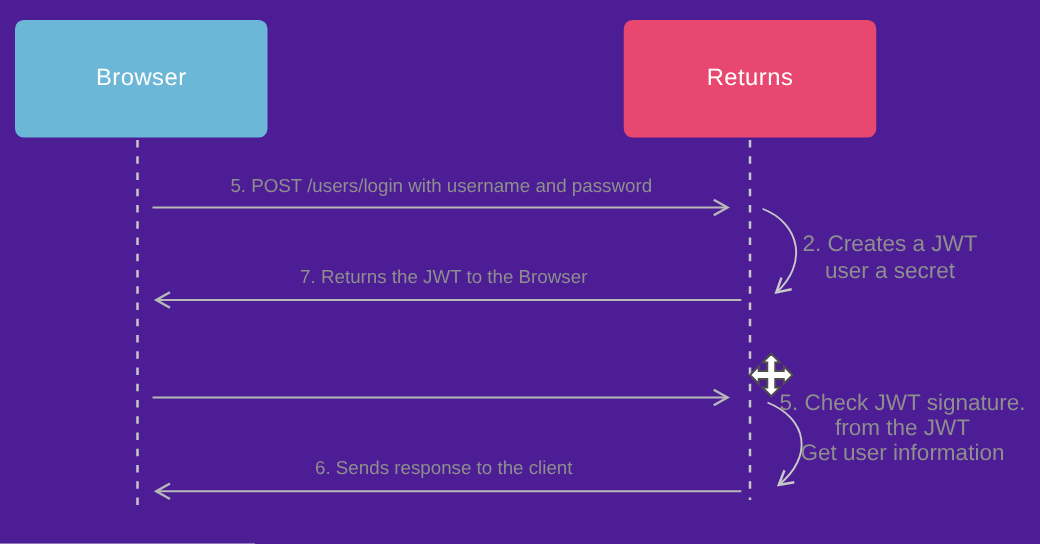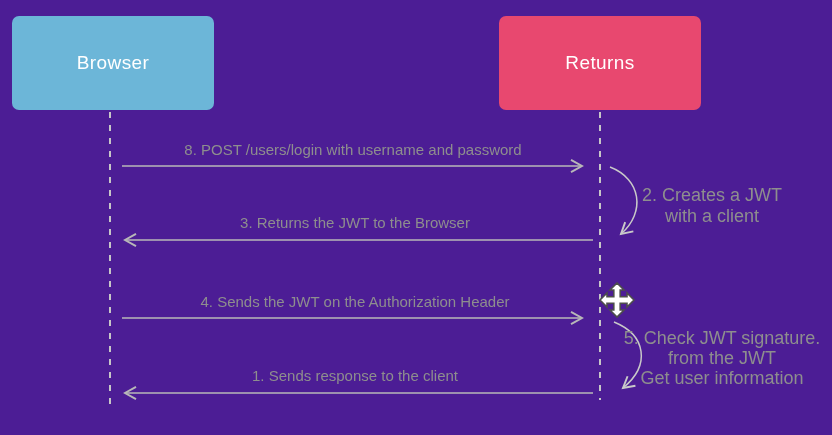--- a/index.html
+++ b/index.html
@@ -44,21 +44,21 @@
     font-size: 18px;
     color: #8e8e8e;
     text-align: center;
     line-height: 21px;
     white-space: nowrap;
   }
   .lbl-1 { left: 353px; top: 149px; }
   .lbl-2 { left: 712px; top: 206px; }
   .lbl-3 { left: 355px; top: 222px; }
   .lbl-4 { left: 355px; top: 301px; }
-  .lbl-5 { left: 722px; top: 358px; line-height: 20px; }
+  .lbl-5 { left: 722px; top: 342px; line-height: 20px; }
   .lbl-6 { left: 355px; top: 375px; }
 </style>
 </head>
 <body>
 
 <div class="stage">
 
   <svg class="layer" width="832" height="435" viewBox="0 0 832 435">
     <defs>
       <marker id="headGray" viewBox="0 0 12 12" refX="10" refY="6" markerWidth="11" markerHeight="11" orient="auto">
@@ -91,32 +91,31 @@
     </g>
   </svg>
 
   <div class="actor-box actor-browser">
     <span>Browser</span>
   </div>
   <div class="actor-box actor-server">
     <span>Returns</span>
   </div>
 
-  <div class="msg-label lbl-1">8. POST /users/login with username and password</div>
+  <div class="msg-label lbl-1">5. POST /users/login with username and password</div>
 
   <div class="msg-multiline lbl-2">
     <div>2. Creates a JWT</div>
-    <div>with a client</div>
+    <div>user a secret</div>
   </div>
 
-  <div class="msg-label lbl-3">3. Returns the JWT to the Browser</div>
+  <div class="msg-label lbl-3">7. Returns the JWT to the Browser</div>
 
-  <div class="msg-label lbl-4">4. Sends the JWT on the Authorization Header</div>
 
   <div class="msg-multiline lbl-5">
     <div>5. Check JWT signature.</div>
     <div>from the JWT</div>
     <div>Get user information</div>
   </div>
 
-  <div class="msg-label lbl-6">1. Sends response to the client</div>
+  <div class="msg-label lbl-6">6. Sends response to the client</div>
 
 </div>
 
 </body></html>

